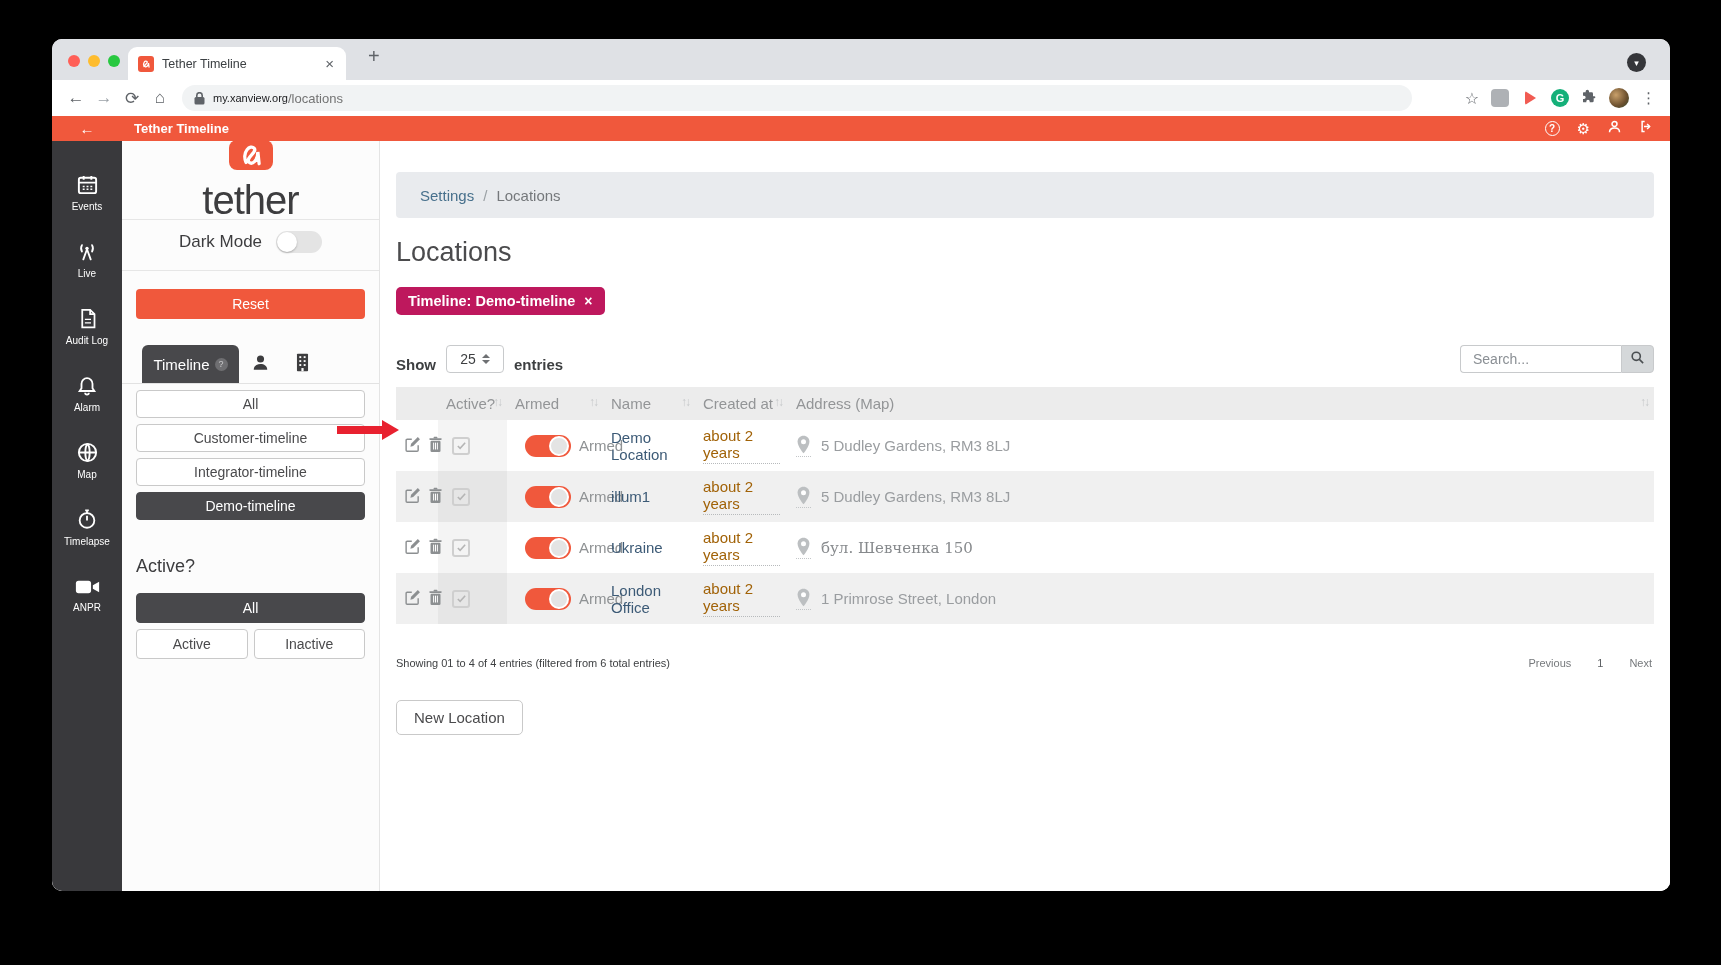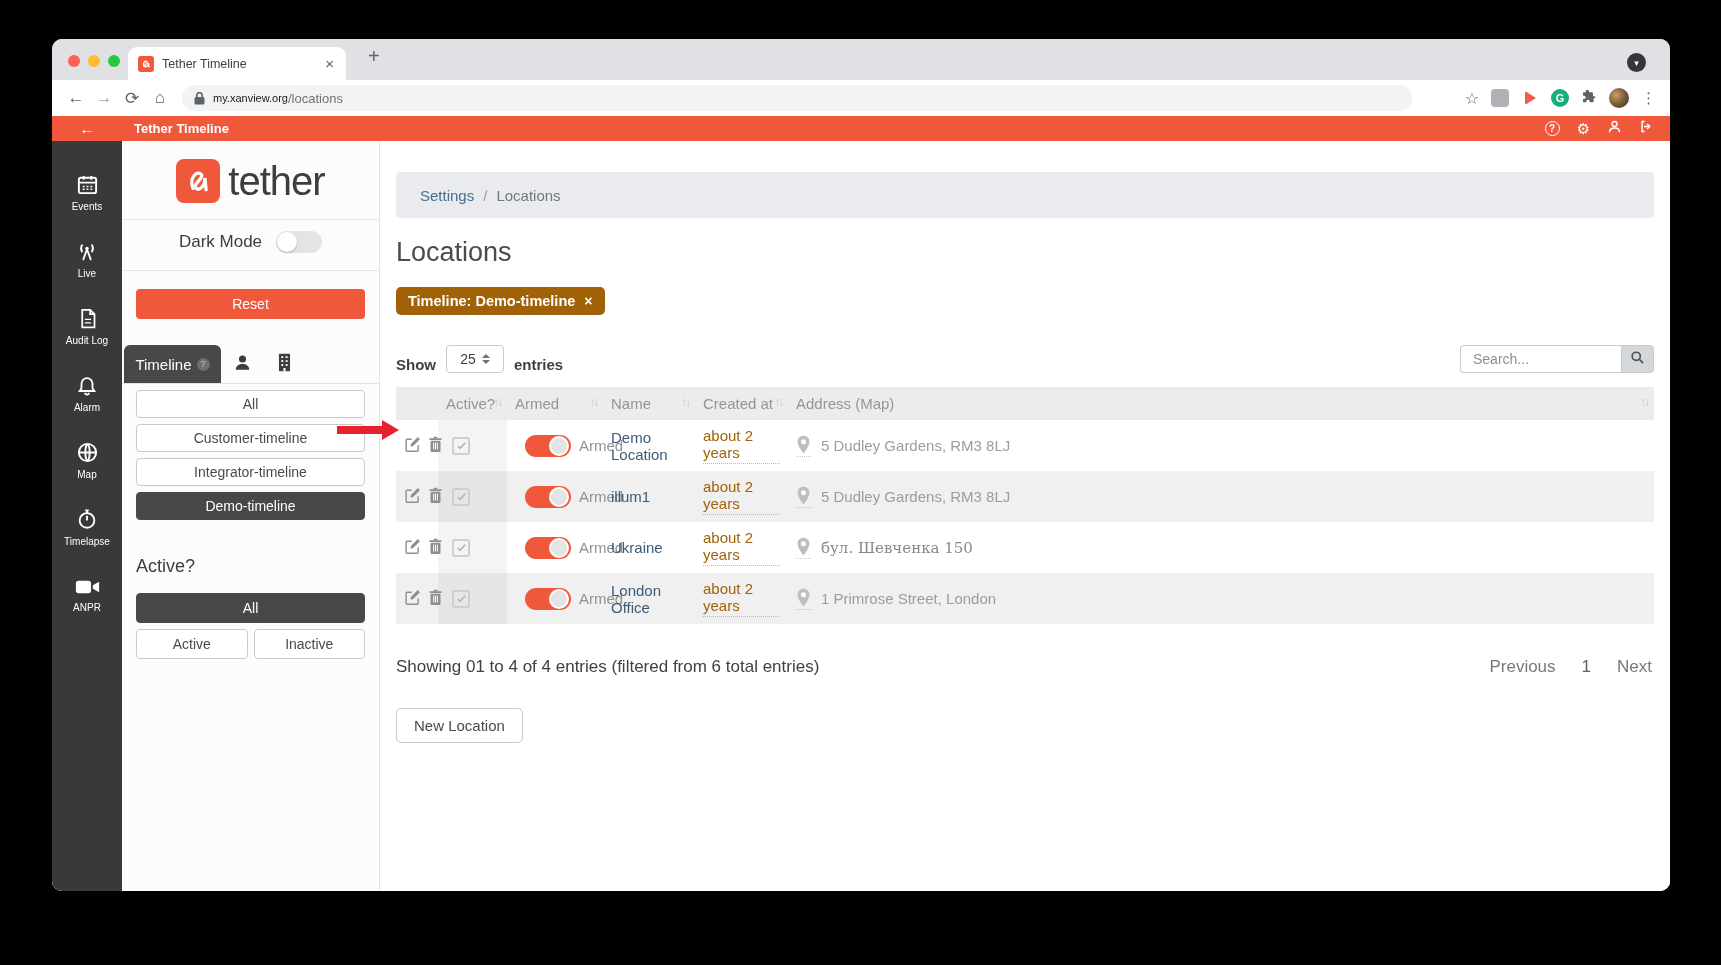--- a/index.html
+++ b/index.html
@@ -50,48 +50,48 @@
 
   
   .content { height:750px; display:flex; position:relative; background:#fff; }
 
   .sidebar { width:70px; background:#39393c; color:#fff; padding-top:18px; display:flex; flex-direction:column; align-items:center; flex:none; }
   .side-item { width:100%; height:67px; display:flex; flex-direction:column; align-items:center; justify-content:center; gap:5px; }
   .side-item svg { display:block; }
   .side-label { font-size:10px; color:#fff; white-space:nowrap; }
 
   .panel { width:258px; background:#fcfcfc; border-right:1px solid #e4e4e4; flex:none; padding:0 14px; }
-  .logo-row { height:64px; display:flex; align-items:center; justify-content:center; gap:8px; margin-top:8px; }
+  .logo-row { height:64px; display:flex; align-items:center; justify-content:center; gap:8px; margin-top:8px;flex-direction:column; }
   .logo-sq { width:44px; height:44px; border-radius:8px; background:#f0583c; display:flex; align-items:center; justify-content:center; }
   .logo-word { font-size:40px; color:#3d3d3f; font-weight:500; letter-spacing:-1px; }
   .panel-divider { border:none; border-top:1px solid #e6e6e6; margin:6px -14px 0; }
   .darkmode-row { height:44px; display:flex; align-items:center; justify-content:center; gap:14px; }
   .darkmode-label { font-size:17px; color:#3d3d3f; }
   .switch { width:46px; height:22px; border-radius:11px; background:#e4e4e4; position:relative; }
   .switch .knob { position:absolute; left:1px; top:1px; width:20px; height:20px; border-radius:50%; background:#fff; box-shadow:0 1px 2px rgba(0,0,0,.25); }
   .reset-btn { margin-top:18px; width:100%; height:30px; background:#f0583c; color:#fff; border:none; border-radius:4px; font-size:14px; font-family:inherit; }
-  .tabs-row { margin:26px -14px 0; padding:0 2px; display:flex; align-items:flex-start; gap:0; border-bottom:1px solid #e2e2e2; height:39px; }
+  .tabs-row { margin:26px -14px 0; padding:0 20px; display:flex; align-items:flex-start; gap:0; border-bottom:1px solid #e2e2e2; height:39px; }
   .tab-dark { height:38px; width:97px; background:#48484b; color:#fff; border-radius:6px 6px 0 0; font-size:15px; display:flex; align-items:center; justify-content:center; gap:5px; }
   .tab-info { width:13px; height:13px; border-radius:50%; background:#6e6e71; color:#c9c9cb; font-size:9px; display:flex; align-items:center; justify-content:center; }
   .tab-ic { width:42px; height:38px; display:flex; align-items:center; justify-content:center; color:#3d3d3f; }
   .fbtn { display:block; width:100%; height:28px; margin-top:6px; background:#fff; border:1px solid #c9c9c9; border-radius:4px; color:#4a4a4c; font-size:14px; font-family:inherit; }
   .fbtn:first-of-type { margin-top:10px; }
   .fbtn.sel { background:#48484b; border-color:#48484b; color:#fff; }
   .active-heading { margin-top:36px; font-size:18px; color:#3d3d3f; }
   .fbtn.allwide { margin-top:16px; height:30px; }
   .half-row { display:flex; gap:6px; margin-top:6px; }
   .half-row .fbtn { margin-top:0; height:30px; flex:1; }
 
   .main { flex:1; background:#fff; padding:0 16px; position:relative; }
   .breadcrumb { margin-top:31px; height:46px; background:#e9ebee; border-radius:4px; display:flex; align-items:center; padding:0 24px; font-size:15px; }
   .bc-link { color:#47708c; }
   .bc-sep { color:#9aa0a4; margin:0 9px; }
   .bc-current { color:#75787b; }
   .page-title { margin-top:19px; font-size:27px; font-weight:400; color:#4b4b4d; }
-  .chip { margin-top:19px; display:inline-flex; align-items:center; gap:9px; height:28px; background:#a16207; color:#fff; border-radius:5px; padding:0 12px; font-size:14.5px; font-weight:bold; }
+  .chip { margin-top:19px; display:inline-flex; align-items:center; gap:9px; height:28px; background:#be185d; color:#fff; border-radius:5px; padding:0 12px; font-size:14.5px; font-weight:bold; }
   .chip-x { font-weight:bold; font-size:14px; }
 
   .controls-row { margin-top:30px; display:flex; align-items:flex-end; }
   .show-label, .entries-label { font-size:15px; font-weight:600; color:#3d3f41; }
   .pagesize { margin:0 10px; width:58px; height:28px; border:1px solid #c8cacc; border-radius:4px; display:flex; align-items:center; justify-content:center; gap:6px; font-size:14px; color:#3d3f41; background:#fff; }
   .caret-stack { display:flex; flex-direction:column; gap:2px; }
   .caret-up { width:0;height:0;border-left:4px solid transparent;border-right:4px solid transparent;border-bottom:4px solid #6e7073; }
   .caret-dn { width:0;height:0;border-left:4px solid transparent;border-right:4px solid transparent;border-top:4px solid #6e7073; }
   .search-group { margin-left:auto; display:flex; height:28px; }
   .search-input { width:161px; height:28px; border:1px solid #c8cacc; border-right:none; border-radius:4px 0 0 4px; padding:0 12px; font-size:14px; color:#3d3f41; font-family:inherit; outline:none; }
@@ -111,21 +111,21 @@
   .toggle-cell { display:flex; align-items:center; gap:8px; padding-left:10px; }
   .toggle { width:46px; height:22px; border-radius:11px; background:#f0583c; position:relative; flex:none; }
   .toggle .tknob { position:absolute; right:2px; top:1px; width:20px; height:20px; border-radius:50%; background:#e4e4e4; border:2px solid #fff; }
   .armed-label { color:#8f9294; }
   .name-cell { color:#3c5a76; }
   .dotted { border-bottom:1px dotted #b7babc; padding-bottom:2px; color:#a16207; display:inline-block; }
   .addr-cell { display:flex; align-items:center; gap:10px; color:#9a9da0; }
   .pin-wrap { border-bottom:1px dotted #c3c6c8; padding-bottom:2px; display:inline-flex; }
   td.serif-addr .addr-text { font-family:"DejaVu Serif", serif; color:#86898c; }
 
-  .summary-row { margin-top:33px; display:flex; align-items:center; font-size:17px; }
+  .summary-row { margin-top:33px; display:flex; align-items:center; font-size:11px; }
   .summary-text { color:#3f4143; }
   .pager { margin-left:auto; display:flex; align-items:center; gap:26px; color:#76797c; padding-right:2px; }
   .pager .pg-num { color:#5d6063; }
   .newloc-btn { margin-top:31px; height:35px; padding:0 17px; background:#fff; border:1px solid #c9c9c9; border-radius:5px; font-size:15px; color:#4a4a4c; font-family:inherit; }
 
   .red-arrow { position:absolute; left:285px; top:279px; width:62px; height:20px; }
   .red-arrow .shaft { position:absolute; left:0; top:6px; width:46px; height:8px; background:#e8212f; }
   .red-arrow .head { position:absolute; right:0; top:0; width:0; height:0; border-left:17px solid #e8212f; border-top:10px solid transparent; border-bottom:10px solid transparent; }
 </style>
 </head>

